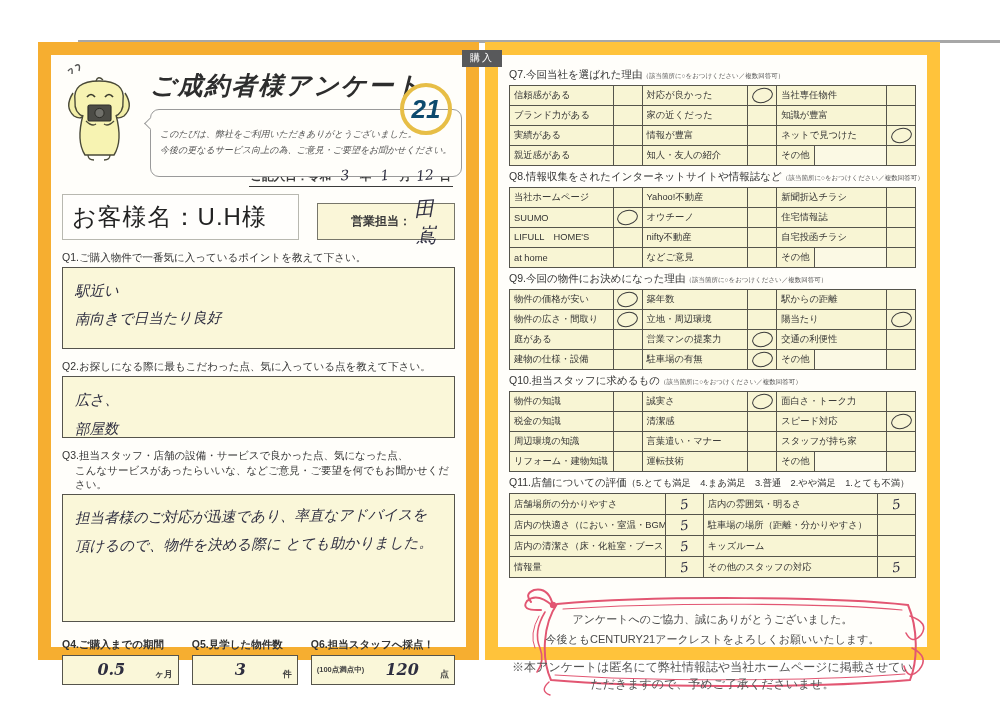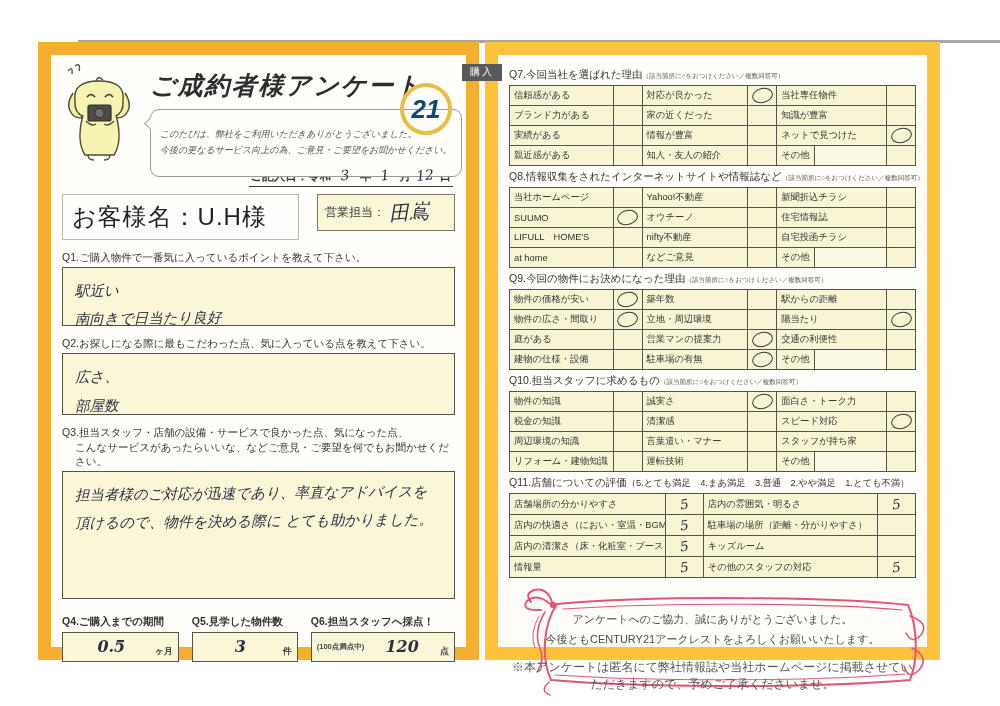--- a/index.html
+++ b/index.html
@@ -7,21 +7,21 @@
     width:1000px;height:706px;position:relative;overflow:hidden;
     background:#ffffff;font-family:"Liberation Sans",sans-serif;color:#333;
     -webkit-font-smoothing:antialiased;
   }
   .scan-line{position:absolute;top:40px;left:78px;width:922px;height:3px;background:#8a8a8a;opacity:.75;}
   
   .panel{position:absolute;top:42px;height:618px;box-sizing:border-box;background:#fffefa;}
   .panel.left{left:38px;width:441px;border:13px solid #F6AE30;padding:8px 11px;}
   .panel.right{left:485px;width:455px;border:13px solid #FFC33B;padding:9px 11px;}
   .badge{
-    position:absolute;left:462px;top:64px;z-index:6;background:#58595B;color:#fff;
+    position:absolute;left:462px;top:50px;z-index:6;background:#58595B;color:#fff;
     font-size:10px;padding:1px 8px 2px;letter-spacing:2px;
   }
   
   .hdr{position:relative;height:100px;font-style:italic;}
   .dog{position:absolute;left:-2px;top:0;width:78px;height:98px;}
   .title{margin-left:88px;font-size:25px;font-weight:bold;color:#2d2d2d;letter-spacing:2px;padding-top:6px;}
   .bubble{
     margin-left:88px;margin-top:7px;width:292px;border:1px solid #9a9a9a;border-radius:9px;
     padding:17px 9px;font-size:9px;line-height:1.75;color:#555;position:relative;background:#fffefa;
   }
@@ -31,30 +31,30 @@
   }
   .c21-logo{
     position:absolute;right:3px;top:20px;width:44px;height:44px;border:4px solid #E7BE46;border-radius:50%;
     display:flex;align-items:center;justify-content:center;color:#0c4a6e;font-size:26px;font-weight:bold;
   }
   
   .date-row{text-align:right;margin-top:3px;padding-right:2px;}
   .date-inner{display:inline-block;border-bottom:1.6px solid #3a3a3a;padding:0 2px 2px;font-weight:bold;font-size:11.5px;color:#3a3a3a;}
   .hw{font-family:"DejaVu Serif",serif;font-style:italic;color:#2e2e40;}
   .date-inner .hw{font-size:14px;font-weight:normal;display:inline-block;width:22px;text-align:center;transform:rotate(-6deg);}
-  .name-row{display:flex;align-items:flex-start;gap:18px;margin-top:7px;}
+  .name-row{display:flex;align-items:flex-end;gap:18px;margin-top:7px;}
   .name-box{
     width:252px;height:46px;border:1px solid #b8b8b0;background:#fffefc;
     display:flex;align-items:center;padding-left:9px;font-size:24px;color:#222;letter-spacing:1px;box-sizing:border-box;
   }
   .sales-box{
     width:146px;height:37px;border:1px solid #77766a;background:#FAF6D8;
     display:flex;align-items:center;padding:0 7px;box-sizing:border-box;gap:4px;
   }
-  .sales-box .lbl{font-size:12px;font-weight:normal;color:#3a3a3a;white-space:nowrap;}
+  .sales-box .lbl{font-size:12px;font-weight:bold;color:#3a3a3a;white-space:nowrap;margin-left:26px;}
   .sales-box .hw{font-size:20px;transform:rotate(-4deg);}
   
   .q-label{font-size:10.5px;color:#333;margin-top:10px;line-height:1.35;}
   .ans-box{border:1.5px solid #55544c;background:#FAF7D9;margin-top:3px;padding:7px 12px;box-sizing:border-box;}
   .ans-box .hw{font-size:14.5px;line-height:1.95;display:block;transform:rotate(-0.6deg);white-space:pre;}
   .q456-row{display:flex;gap:13px;margin-top:16px;font-weight:bold;}
   .q456-row .lbl{font-size:10.5px;color:#333;margin-bottom:3px;white-space:nowrap;}
   .mini-box{border:1.5px solid #55544c;background:#FAF7D9;height:30px;display:flex;align-items:center;box-sizing:border-box;padding:0 5px;}
   .mini-box .val{flex:1;text-align:center;font-size:16px;}
   .mini-box .unit{font-size:9px;color:#444;align-self:flex-end;padding-bottom:3px;}
@@ -132,21 +132,21 @@
 
   <div class="name-row">
     <div class="name-box">お客様名：U.H様</div>
     <div class="sales-box">
       <span class="lbl">営業担当：</span>
       <span class="hw">田嶌</span>
     </div>
   </div>
 
   <div class="q-label">Q1.ご購入物件で一番気に入っているポイントを教えて下さい。</div>
-  <div class="ans-box" style="height:59px;">
+  <div class="ans-box" style="height:82px;">
     <span class="hw">駅近い</span>
     <span class="hw">南向きで日当たり良好</span>
   </div>
 
   <div class="q-label">Q2.お探しになる際に最もこだわった点、気に入っている点を教えて下さい。</div>
   <div class="ans-box" style="height:62px;">
     <span class="hw">広さ、</span>
     <span class="hw">部屋数</span>
   </div>
 

